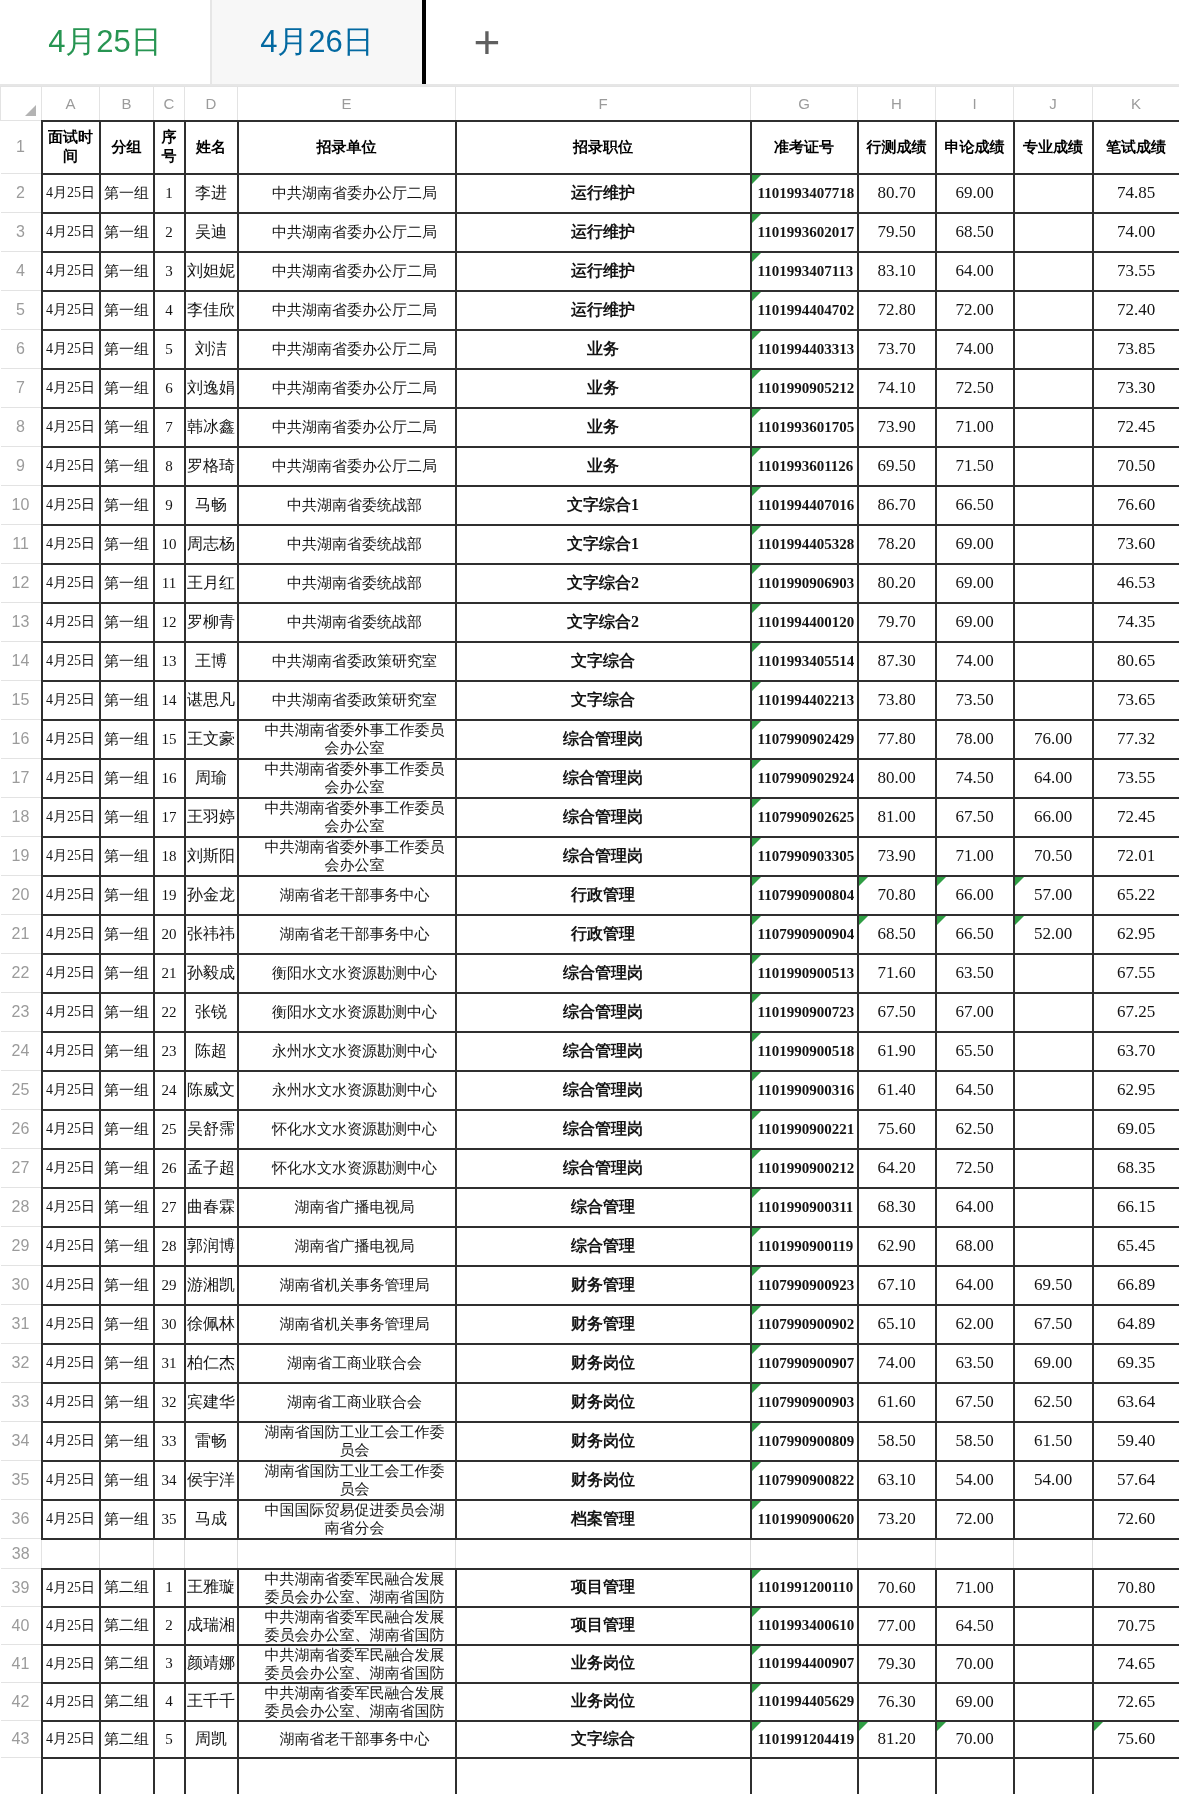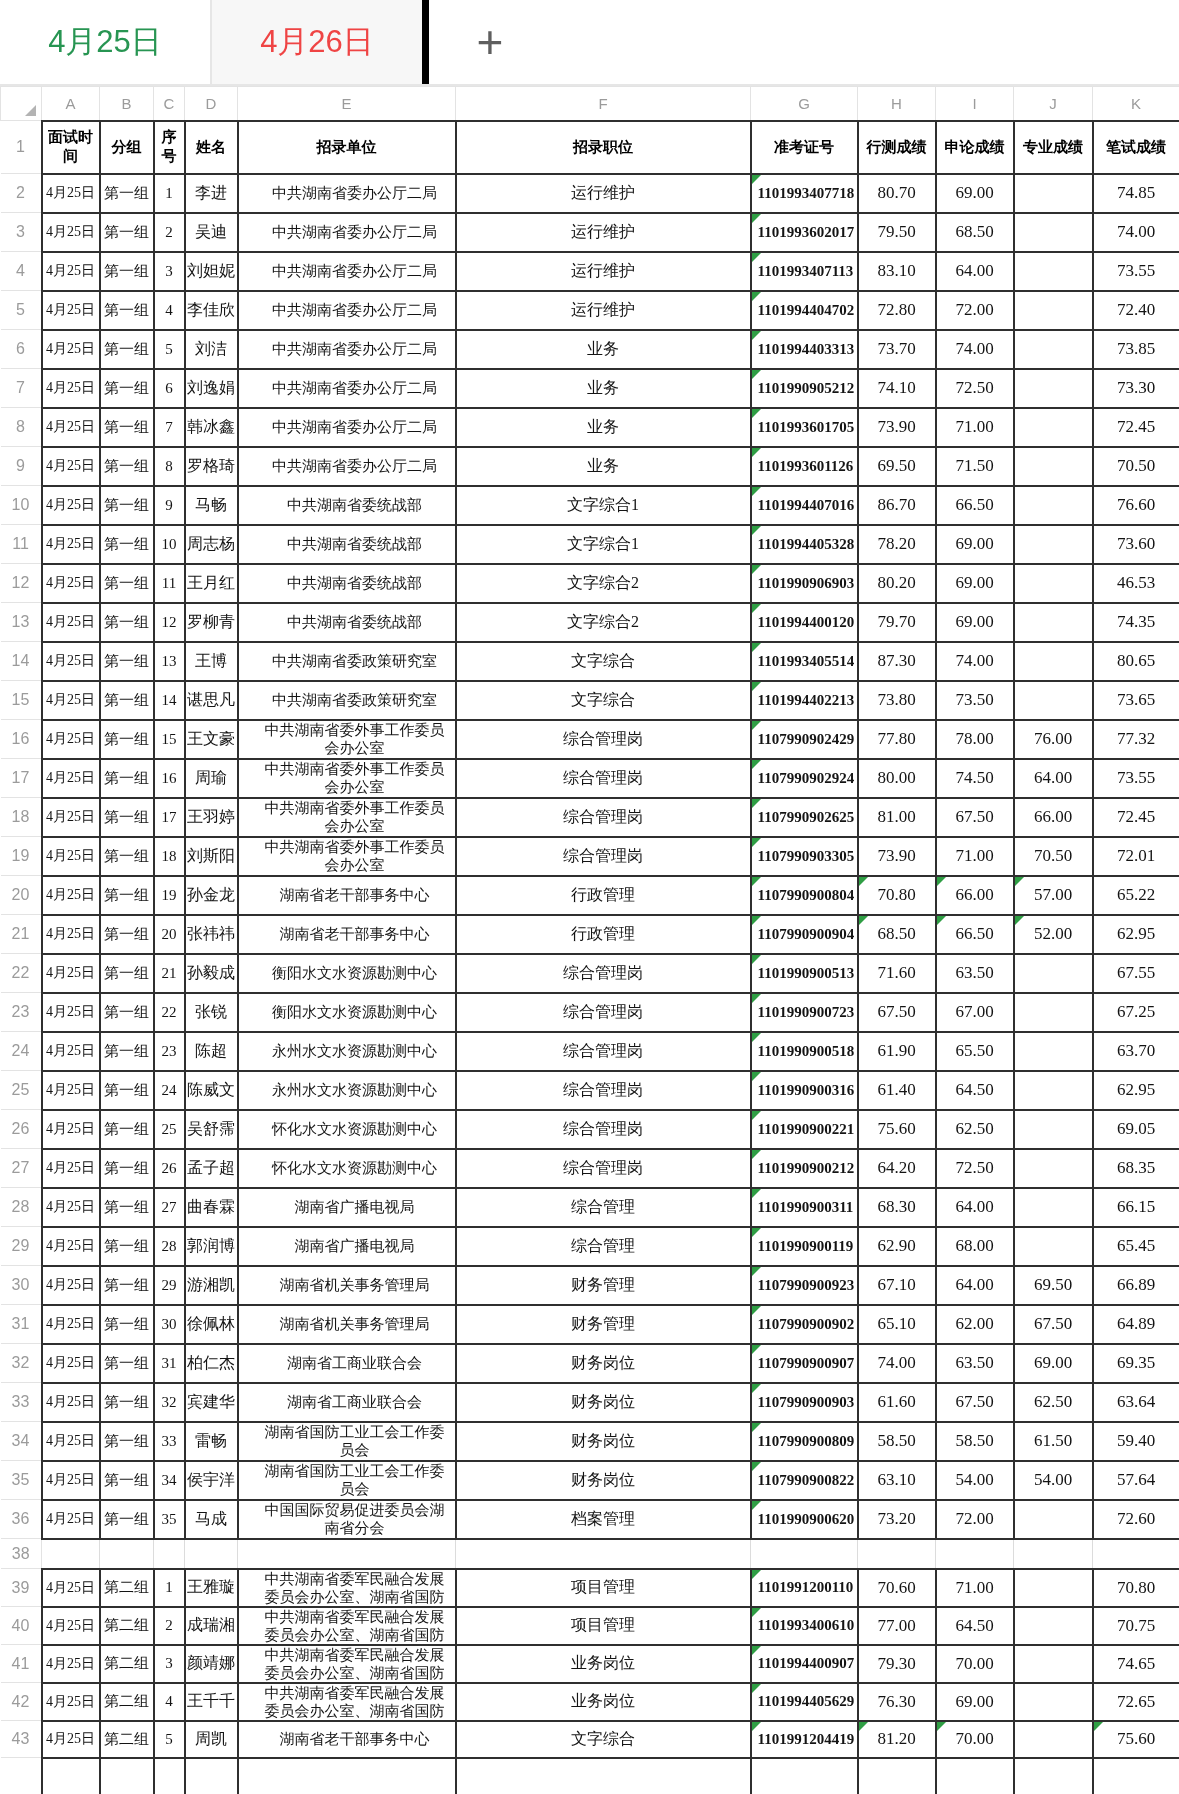--- a/index.html
+++ b/index.html
@@ -5,21 +5,21 @@
   html,body{margin:0;padding:0;}
   body{
     width:1179px;height:1794px;overflow:hidden;background:#fff;
     font-family:"Liberation Sans","DejaVu Sans",sans-serif;
     -webkit-font-smoothing:antialiased;
   }
   
   .tabbar{height:84px;display:flex;align-items:stretch;border-bottom:2px solid #e6e6e6;background:#fff;}
   .tab{width:210px;display:flex;align-items:center;justify-content:center;font-size:31px;cursor:pointer;}
   .tab.active{color:#279552;background:#fff;font-weight:400;}
-  .tab.inactive{color:#ef4444;background:#f7f7f7;border-left:2px solid #e6e6e6;border-right:7px solid #000000;}
+  .tab.inactive{color:#0369a1;background:#f7f7f7;border-left:2px solid #e6e6e6;border-right:4px solid #000000;}
   .addtab{width:122px;display:flex;align-items:center;justify-content:center;color:#5f5f5f;font-size:46px;font-weight:200;cursor:pointer;}
   
   table{border-collapse:collapse;table-layout:fixed;width:1179px;}
   td,th{padding:0;margin:0;box-sizing:border-box;overflow:hidden;position:relative;}
   
   tr.letters th{
     height:34px;font-size:15px;font-weight:400;color:#9b9b9b;background:#fff;
     border:1px solid #e3e3e3;text-align:center;vertical-align:middle;
   }
   .corner-tri{width:0;height:0;border-left:11px solid transparent;border-bottom:11px solid #b3b3b3;margin:14px 5px 0 auto;}
@@ -44,21 +44,21 @@
     border:2px solid #2f2f2f;text-align:center;vertical-align:middle;color:#141414;background:#fff;
     font-family:"Liberation Serif","DejaVu Serif",serif;font-size:17px;
   }
   tr.light td.c{border:1px solid #dcdcdc;}
   td.c.col-A{font-size:14px;}
   td.c.col-B{font-size:15px;}
   td.c.col-C{font-size:15px;}
   td.c.col-D{font-size:16px;}
   td.c.col-E{font-size:15px;padding-left:16px;}
   td.c.col-E .wrap{line-height:18px;max-height:36px;overflow:hidden;padding:0 4px;}
-  td.c.col-F{font-size:16px;}
+  td.c.col-F{font-size:16px;font-weight:bold;}
   td.c.col-G{text-align:left;font-size:15px;padding-left:6px;font-weight:bold;}
   .tri{position:absolute;top:0;left:0;width:0;height:0;border-top:9px solid #2f9e44;border-right:9px solid transparent;}
 </style>
 </head>
 <body>
 
 <div class="tabbar">
   <div class="tab active">4月25日</div>
   <div class="tab inactive">4月26日</div>
   <div class="addtab">

